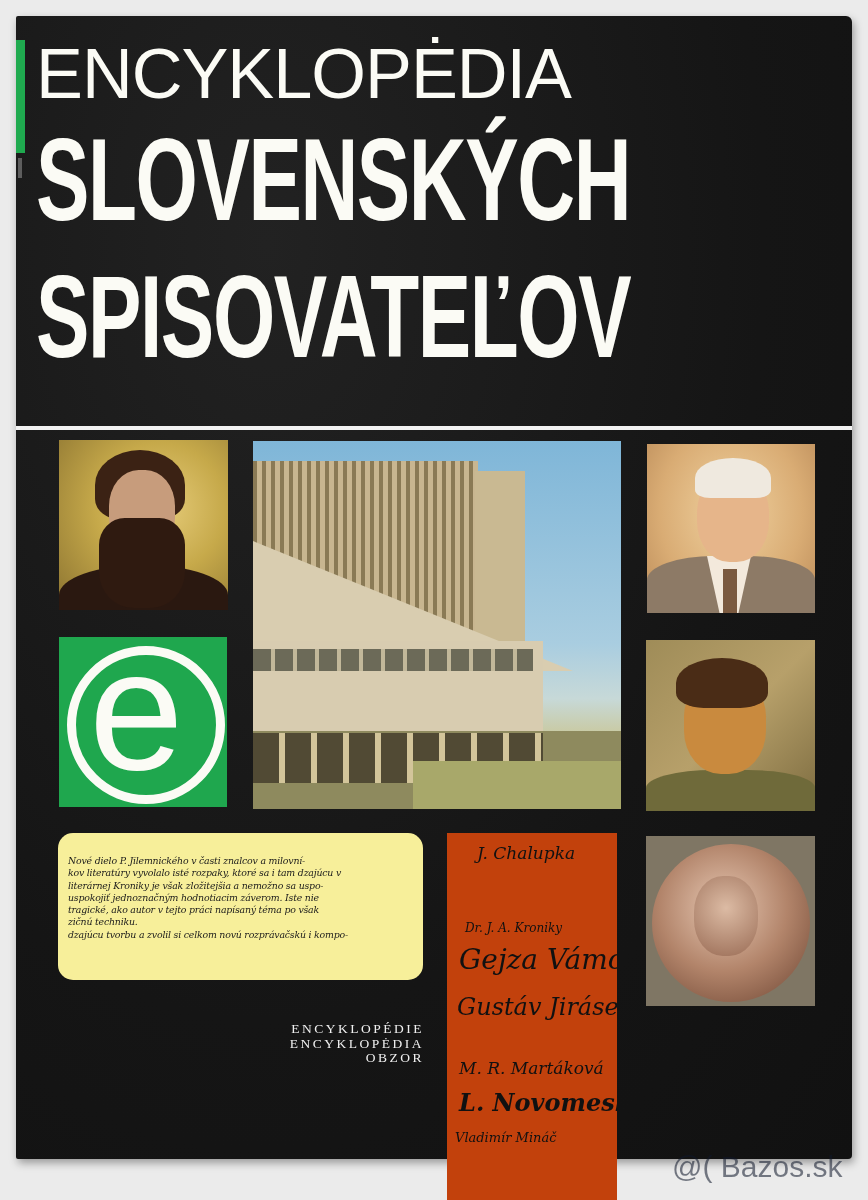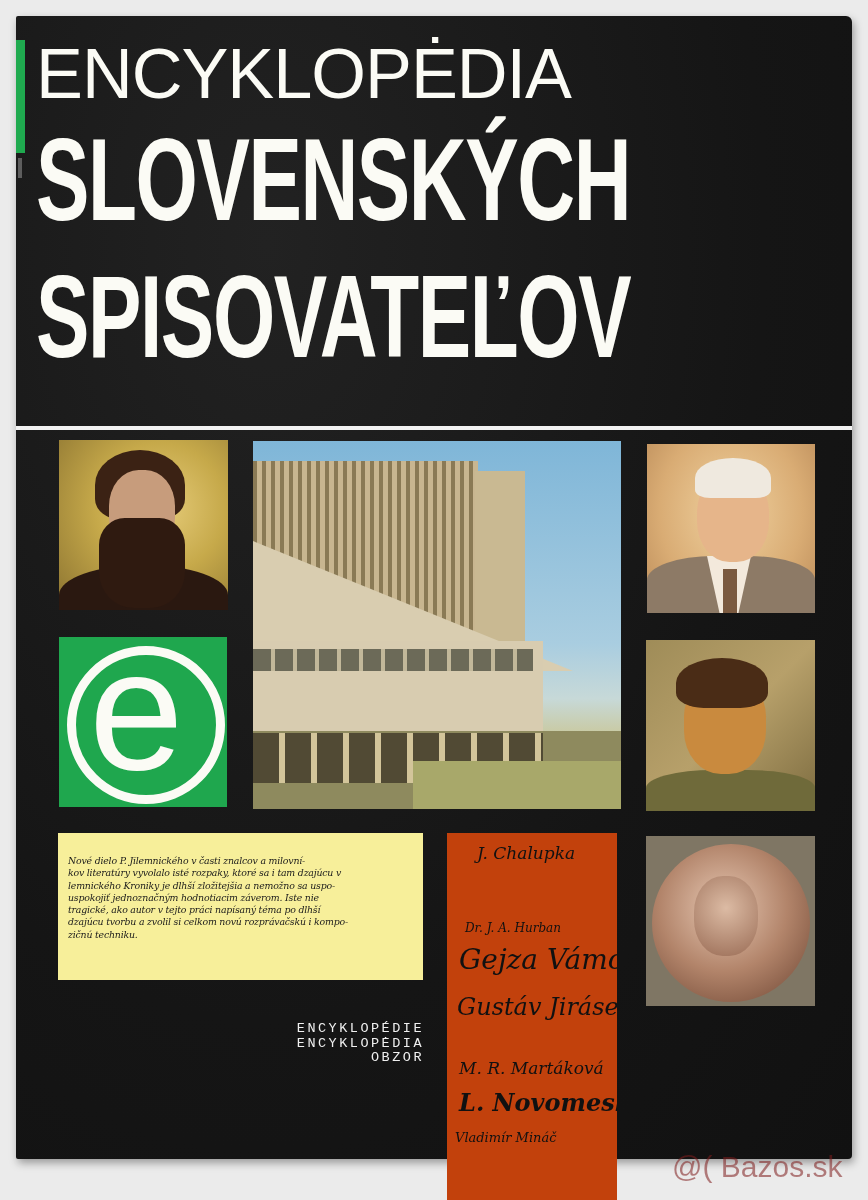--- a/index.html
+++ b/index.html
@@ -79,38 +79,38 @@
         background: linear-gradient(135deg, #9f8c58 0%, #b7a06a 50%, #7d6c40 100%); }
   .p3 .hair { position:absolute; left:30px; top:18px; width:92px; height:50px; background:#4a2c16; border-radius:50% 50% 30% 30%; }
   .p3 .face { position:absolute; left:38px; top:38px; width:82px; height:96px; background:#c98a3e; border-radius:40% 40% 45% 45%; }
   .p3 .body { position:absolute; left:0; top:130px; width:169px; height:45px; background:#6f6a3a; border-radius:40% 40% 0 0; }
   .p4 { left:646px; top:836px; width:169px; height:170px; background:#7f7664; }
   .p4 .medal { position:absolute; left:6px; top:8px; width:158px; height:158px; border-radius:50%;
         background: radial-gradient(circle at 45% 40%, #e6c7b2 0%, #b2846a 50%, #6a4230 100%); }
   .p4 .face { position:absolute; left:48px; top:40px; width:64px; height:80px; border-radius:45%;
         background: radial-gradient(circle at 50% 40%, #dcbba4 0%, #9a6c55 100%); }
   
-  .manuscript { left:58px; top:833px; width:365px; height:147px; background:#f7ef9a; padding:0; }
+  .manuscript { left:58px; top:833px; width:365px; height:147px; background:#f7ef9a; padding:0;border-radius:15px; }
   .manuscript .text {
     position:absolute; left:10px; top:22px; width:345px;
     font-family:"DejaVu Serif", serif; font-style:italic; font-size:9.4px; line-height:12.3px; color:#1a1a1a;
     letter-spacing:-0.2px;
   }
   .manuscript .text div { white-space:nowrap; overflow:hidden; }
   
   .signatures { left:447px; top:833px; width:170px; height:394px; background:#c2410c; }
   .sig { position:absolute; left:0; width:170px; white-space:nowrap; color:#111; font-family:"DejaVu Serif", serif; font-style:italic; }
   
   .publisher {
     position:absolute; left:250px; top:1022px; width:174px; text-align:right;
     color:#f0f0f0; font-size:13.5px; line-height:14.5px; letter-spacing:2.5px;
-    font-family:Liberation Mono, monospace;
+    font-family:Liberation Serif, serif;
   }
   .watermark {
-    position:absolute; left:672px; top:1150px; color:#7f1d1d; font-size:30px; line-height:34px;
+    position:absolute; left:672px; top:1150px; color:#0f172a; font-size:30px; line-height:34px;
     opacity:.55; font-family:"Liberation Sans", sans-serif; letter-spacing:0px; white-space:nowrap;
   }
 </style>
 </head>
 <body>
 
 <div class="cover"></div>
 <div class="spine-green"></div>
 <div class="spine-marks"></div>
 
@@ -159,31 +159,31 @@
 
 <div class="tile p4">
   <div class="medal"></div>
   <div class="face"></div>
 </div>
 
 <div class="tile manuscript">
   <div class="text">
     <div>      Nové dielo P. Jilemnického v časti znalcov a milovní-</div>
     <div>kov literatúry vyvolalo isté rozpaky, ktoré sa i tam dzajúcu v</div>
-    <div>lemnického Kroniky je dlhší zložitejšia a nemožno sa uspo-</div>
+    <div>literárnej Kroniky je však zložitejšia a nemožno sa uspo-</div>
     <div>uspokojiť jednoznačným hodnotiacim záverom. Iste nie</div>
-    <div>tragické, ako autor v tejto práci napísaný téma po dlhší</div>
+    <div>tragické, ako autor v tejto práci napísaný téma po však</div>
+    <div>zičnú techniku.</div>
     <div>dzajúcu tvorbu a zvolil si celkom novú rozprávačskú i kompo-</div>
-    <div>zičnú techniku.</div>
   </div>
 </div>
 
 <div class="tile signatures">
   <div class="sig" style="top:10px; left:30px; font-size:17px;">J. Chalupka</div>
-  <div class="sig" style="top:88px; left:18px; font-size:12px;">Dr. J. A. Hurban</div>
+  <div class="sig" style="top:88px; left:18px; font-size:12px;">Dr. J. A. Kroniky</div>
   <div class="sig" style="top:110px; left:12px; font-size:28px;">Gejza Vámoš</div>
   <div class="sig" style="top:160px; left:10px; font-size:24px;">Gustáv Jirásek</div>
   <div class="sig" style="top:225px; left:12px; font-size:17px;">M. R. Martáková</div>
   <div class="sig" style="top:255px; left:12px; font-size:24px; font-weight:700;">L. Novomeský</div>
   <div class="sig" style="top:297px; left:8px; font-size:13px;">Vladimír Mináč</div>
 </div>
 
 <div class="publisher">
   <div>ENCYKLOPÉDIE</div>
   <div>ENCYKLOPĖDIA</div>

